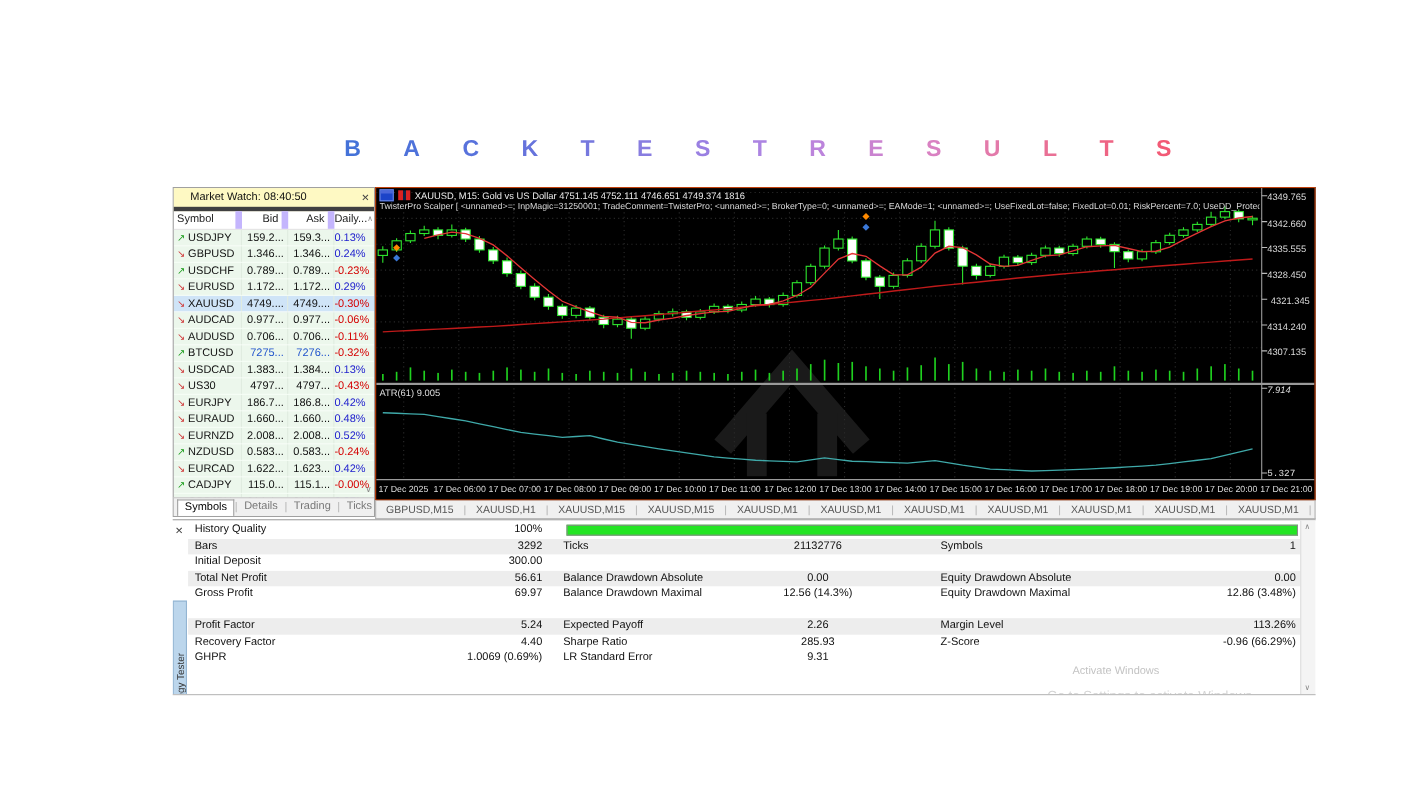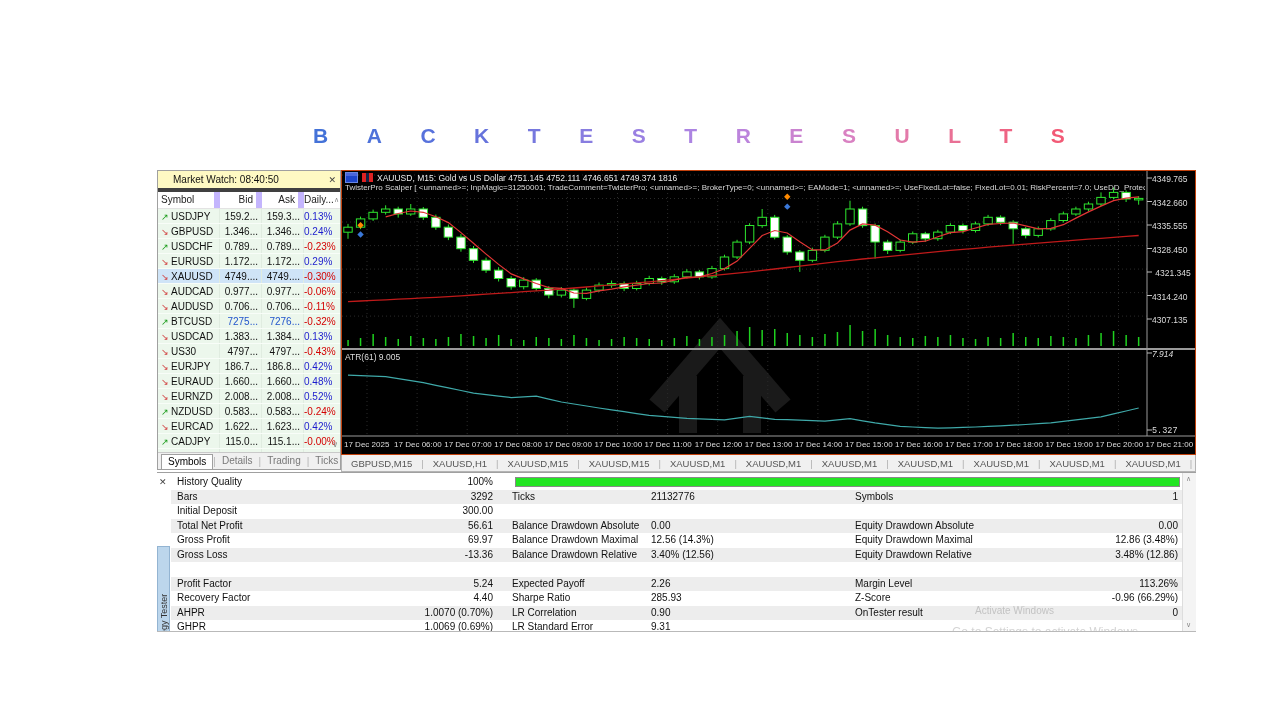--- a/index.html
+++ b/index.html
@@ -65,21 +65,21 @@
   .t-close{position:absolute;left:2px;top:4px;font-size:9px;color:#444}
   .t-vtab{position:absolute;left:0;top:73px;width:13px;height:87px;background:#bcd6ec;
           border:1px solid #93b4d2;box-sizing:border-box;overflow:hidden}
   .t-vtab span{position:absolute;left:1px;top:107px;transform:rotate(-90deg);transform-origin:0 0;
                font-size:9px;color:#333;white-space:nowrap}
   .t-rows{position:absolute;left:14px;top:2px;width:1012px}
   .t-row{position:relative;height:14.5px;font-size:10px;color:#111}
   .t-row.shade{background:#ededed}
   .t-row span{position:absolute;top:1px;white-space:nowrap}
   .l1{left:6px}.v1{left:150px;width:172px;text-align:right}
-  .l2{left:341px}.v2{left:480px;width:185px;text-align:left}
+  .l2{left:341px}.v2{left:480px;width:185px;text-align:center}
   .l3{left:684px}.v3{left:840px;width:167px;text-align:right}
   .t-bar{position:absolute;left:344px;top:2px;width:665px;height:10px;background:#23e523;
          border:1px solid #8a8a8a;box-sizing:border-box}
   .t-scroll{position:absolute;right:0;top:0;width:13px;height:100%;background:#f4f4f4;border-left:1px solid #ddd}
   .t-scroll .up{position:absolute;top:2px;left:3px;font-size:7px;color:#888}
   .t-scroll .dn{position:absolute;bottom:2px;left:3px;font-size:7px;color:#888}
   .aw1{position:absolute;left:818px;top:132px;font-size:10px;color:#c3c3c3}
   .aw2{position:absolute;left:795px;top:152px;font-size:12px;color:#d4d4d4}
 </style>
 </head>
@@ -570,53 +570,37 @@
         <span class="v3">0.00</span>
       </div>
       <div class="t-row">
         <span class="l1">Gross Profit</span>
         <span class="v1">69.97</span>
         <span class="l2">Balance Drawdown Maximal</span>
         <span class="v2">12.56 (14.3%)</span>
         <span class="l3">Equity Drawdown Maximal</span>
         <span class="v3">12.86 (3.48%)</span>
       </div>
-      <div class="t-row shade">
-        <span class="l1">Gross Loss</span>
-        <span class="v1">-13.36</span>
-        <span class="l2">Balance Drawdown Relative</span>
-        <span class="v2">3.40% (12.56)</span>
-        <span class="l3">Equity Drawdown Relative</span>
-        <span class="v3">3.48% (12.86)</span>
-      </div>
       <div class="t-row"></div>
       <div class="t-row shade">
         <span class="l1">Profit Factor</span>
         <span class="v1">5.24</span>
         <span class="l2">Expected Payoff</span>
         <span class="v2">2.26</span>
         <span class="l3">Margin Level</span>
         <span class="v3">113.26%</span>
       </div>
       <div class="t-row">
         <span class="l1">Recovery Factor</span>
         <span class="v1">4.40</span>
         <span class="l2">Sharpe Ratio</span>
         <span class="v2">285.93</span>
         <span class="l3">Z-Score</span>
         <span class="v3">-0.96 (66.29%)</span>
       </div>
-      <div class="t-row shade">
-        <span class="l1">AHPR</span>
-        <span class="v1">1.0070 (0.70%)</span>
-        <span class="l2">LR Correlation</span>
-        <span class="v2">0.90</span>
-        <span class="l3">OnTester result</span>
-        <span class="v3">0</span>
-      </div>
       <div class="t-row">
         <span class="l1">GHPR</span>
         <span class="v1">1.0069 (0.69%)</span>
         <span class="l2">LR Standard Error</span>
         <span class="v2">9.31</span>
       </div>
     </div>
   <div class="aw1">Activate Windows</div>
   <div class="aw2">Go to Settings to activate Windows.</div>
   <div class="t-scroll">

